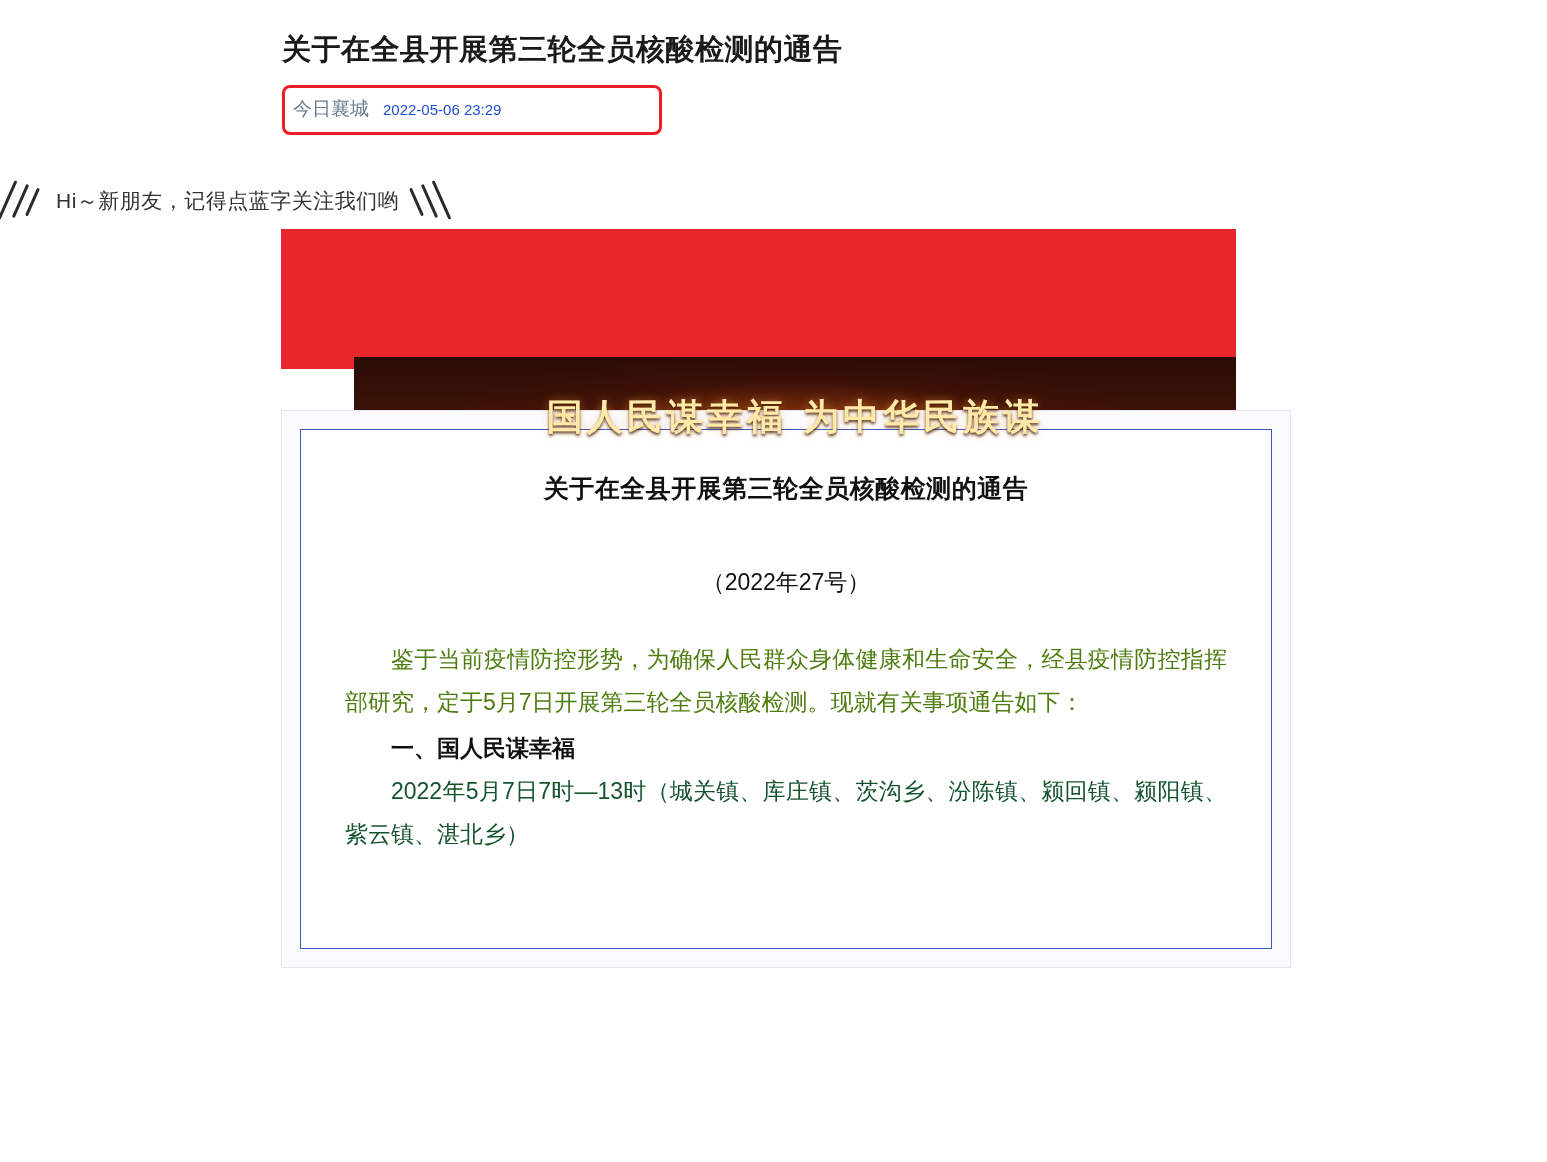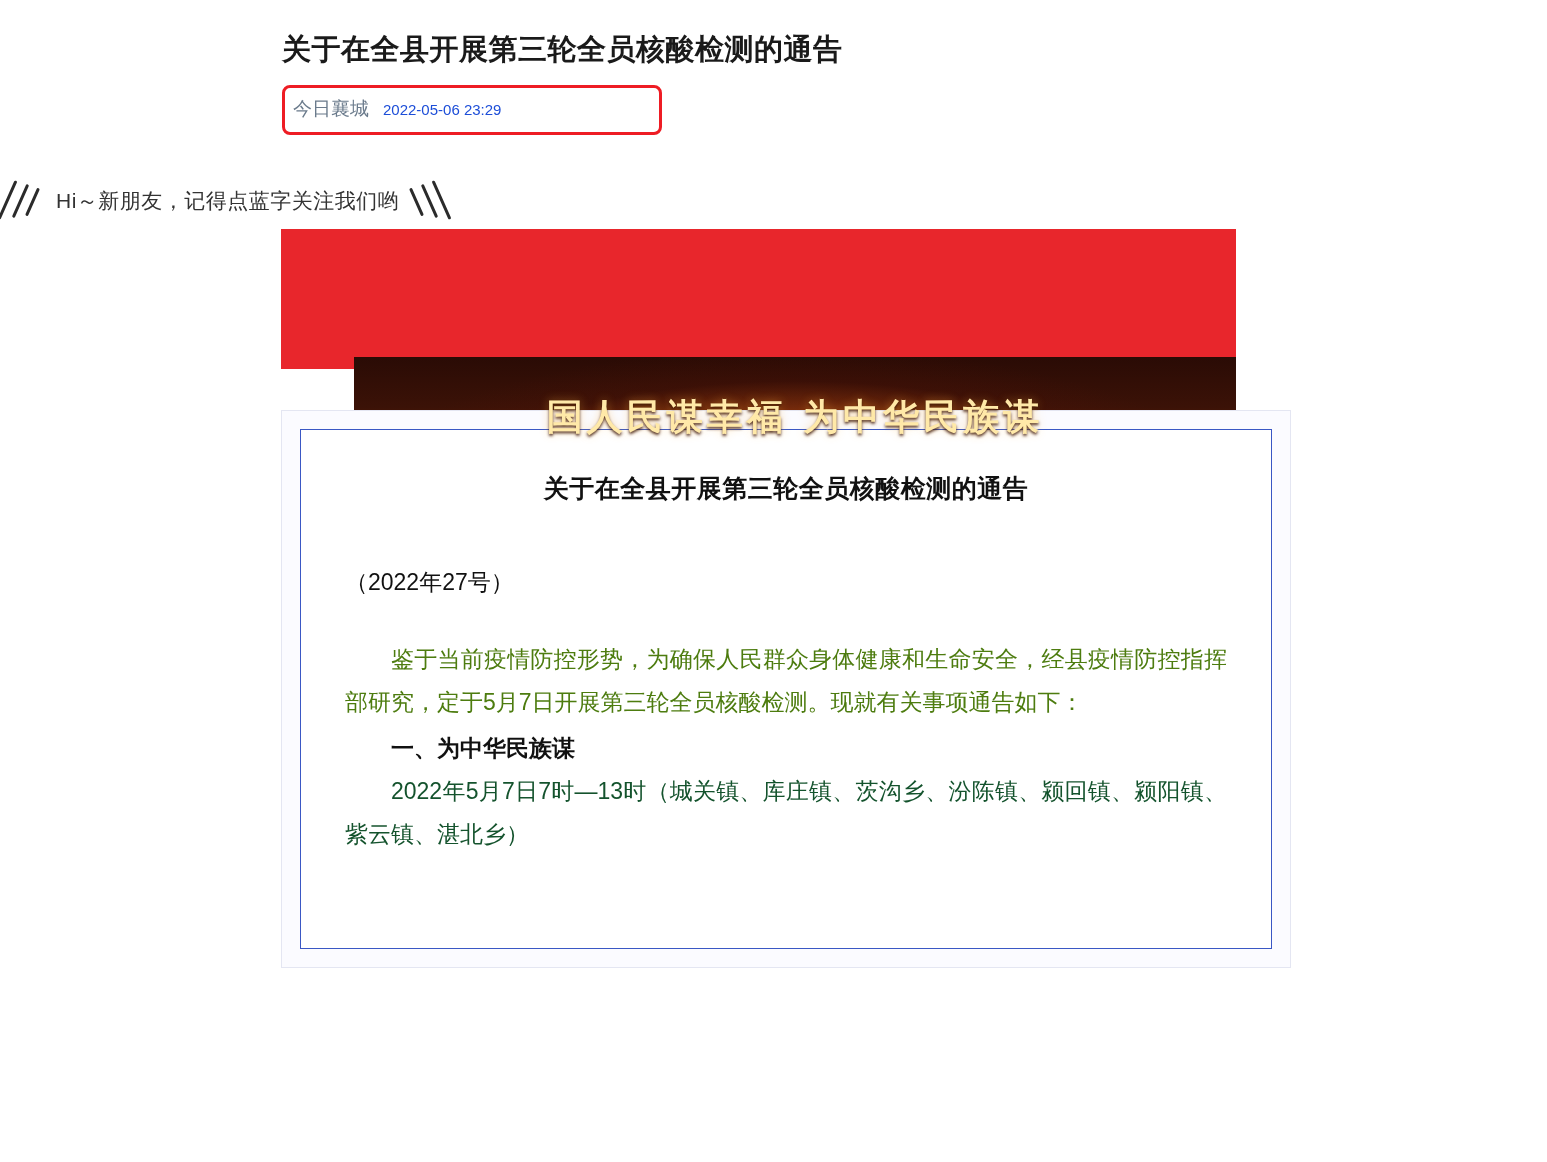--- a/index.html
+++ b/index.html
@@ -205,20 +205,21 @@
     background: #ffffff;
   }
   .notice-title {
     text-align: center;
     font-size: 25px;
     font-weight: bold;
     color: #111;
     letter-spacing: 0.5px;
   }
   .notice-number {
+    text-align: center;
     font-size: 23px;
     color: #111;
     margin-top: 62px;
   }
   .notice-para {
     margin-top: 40px;
     font-size: 23px;
     line-height: 1.85;
     color: #4d7c0f;
     text-indent: 2em;
@@ -288,18 +289,18 @@
       <span class="weather-value">今天夜里到明天白天多云转晴，东北风4-5级，气温15-33℃</span>
     </div>
 
   </div>
 
   <div class="notice-outer">
     <div class="notice-inner">
       <div class="notice-title">关于在全县开展第三轮全员核酸检测的通告</div>
       <div class="notice-number">（2022年27号）</div>
       <div class="notice-para">鉴于当前疫情防控形势，为确保人民群众身体健康和生命安全，经县疫情防控指挥部研究，定于5月7日开展第三轮全员核酸检测。现就有关事项通告如下：</div>
-      <div class="notice-subhead">一、为中华民族谋</div>
+      <div class="notice-subhead">一、国人民谋幸福</div>
       <div class="notice-body">2022年5月7日7时—13时（城关镇、库庄镇、茨沟乡、汾陈镇、颍回镇、颍阳镇、紫云镇、湛北乡）</div>
     </div>
   </div>
 
 </div>
 
 </body></html>

